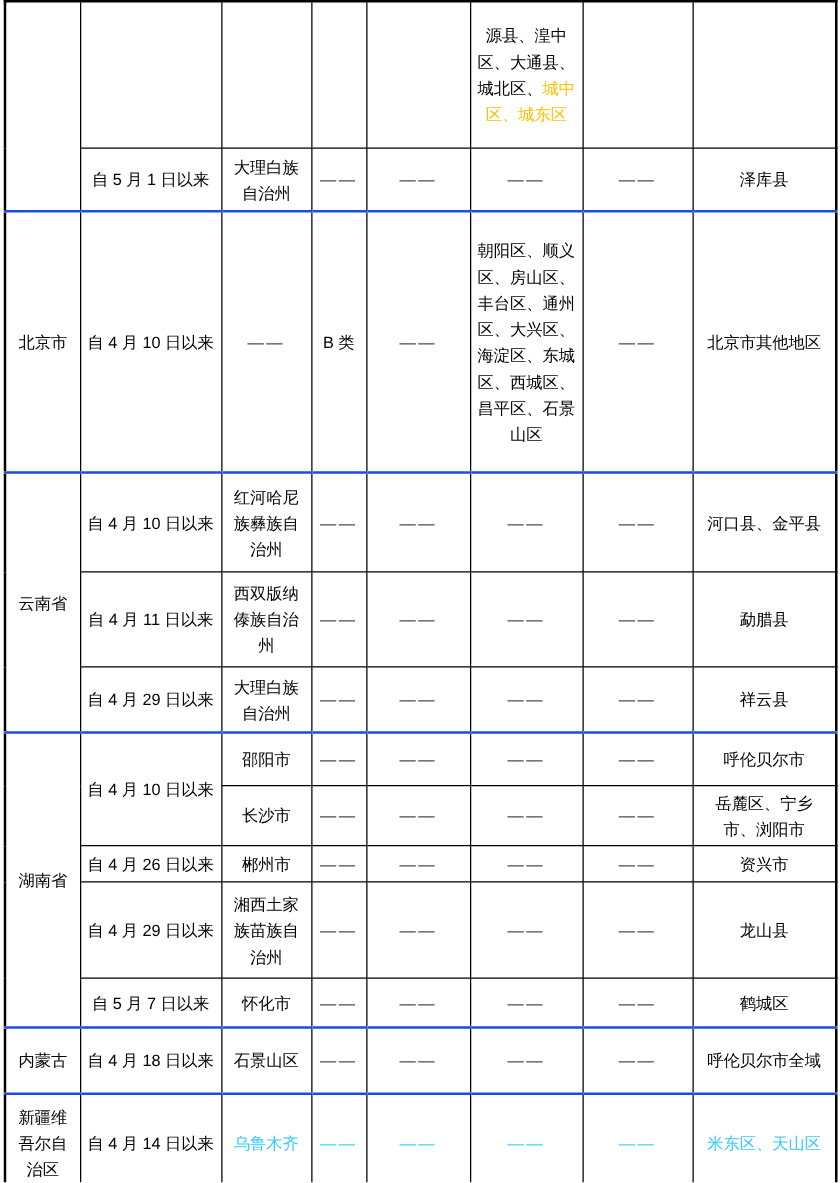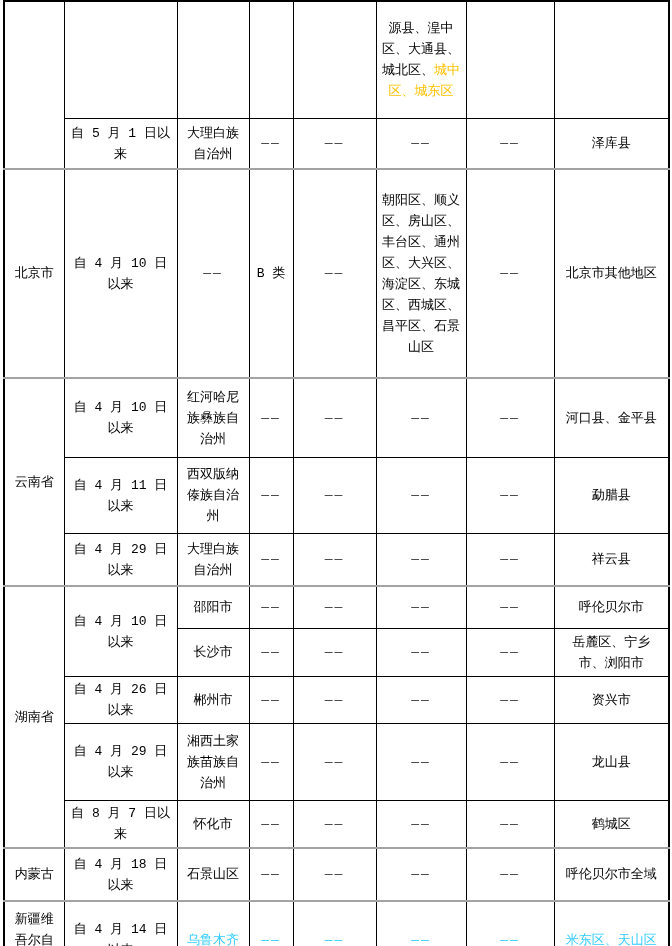--- a/index.html
+++ b/index.html
@@ -1,38 +1,38 @@
 <!DOCTYPE html>
 <html><head>
 <meta charset="utf-8">
 <style>
   html,body{margin:0;padding:0;background:#fff;}
   #screen{
     position:relative;width:672px;height:946px;overflow:hidden;background:#fff;
-    font-family:Liberation Mono, monospace;
+    font-family:Liberation Sans, sans-serif;
     font-size:13px;color:#000;
   }
   table.risk{border-collapse:collapse;table-layout:fixed;width:665px;margin-left:3px;}
   table.risk td{
     border:1px solid #000;text-align:center;vertical-align:middle;
     padding:2px 5px;line-height:21px;overflow:hidden;word-break:break-all;
   }
   
   col.c1{width:60px}col.c2{width:113px}col.c3{width:72px}col.c4{width:44px}
   col.c5{width:83px}col.c6{width:90px}col.c7{width:88px}col.c8{width:115px}
   
   tr.r1 td{height:112px}tr.r2 td{height:45px}tr.r3 td{height:203px}
   tr.r4 td{height:74px}tr.r5 td{height:71px}tr.r6 td{height:47px}
   tr.r7 td{height:37px}tr.r8 td{height:43px}tr.r9 td{height:24px}
   tr.r10 td{height:72px}tr.r11 td{height:34px}tr.r12 td{height:47px}
   tr.r13 td{height:72px}
   
   table.risk{border:2px solid #000;}
   tr.r1 td{border-top:none;}
-  tr.group-start td{border-top:2px solid #a3a3a3;}
+  tr.group-start td{border-top:2px solid #1d4ed8;}
   td.districts{padding:2px 9px;line-height:21px;}
   td.top-cut{vertical-align:top;padding-top:1px;line-height:22px;}
   .dash{letter-spacing:2px;color:#333;}
   td.date-cell{padding:2px 2px;}
 </style>
 </head>
 <body>
 
 <div id="screen">
 <table class="risk">
@@ -145,21 +145,21 @@
   <td class="date-cell">自 4 月 29 日以来</td>
   <td>湘西土家族苗族自治州</td>
   <td><span class="dash">——</span></td>
   <td><span class="dash">——</span></td>
   <td><span class="dash">——</span></td>
   <td><span class="dash">——</span></td>
   <td>龙山县</td>
 </tr>
 
 <tr class="r11">
-  <td class="date-cell">自 8 月 7 日以来</td>
+  <td class="date-cell">自 5 月 7 日以来</td>
   <td>怀化市</td>
   <td><span class="dash">——</span></td>
   <td><span class="dash">——</span></td>
   <td><span class="dash">——</span></td>
   <td><span class="dash">——</span></td>
   <td>鹤城区</td>
 </tr>
 
 <tr class="r12 group-start">
   <td>内蒙古</td>

